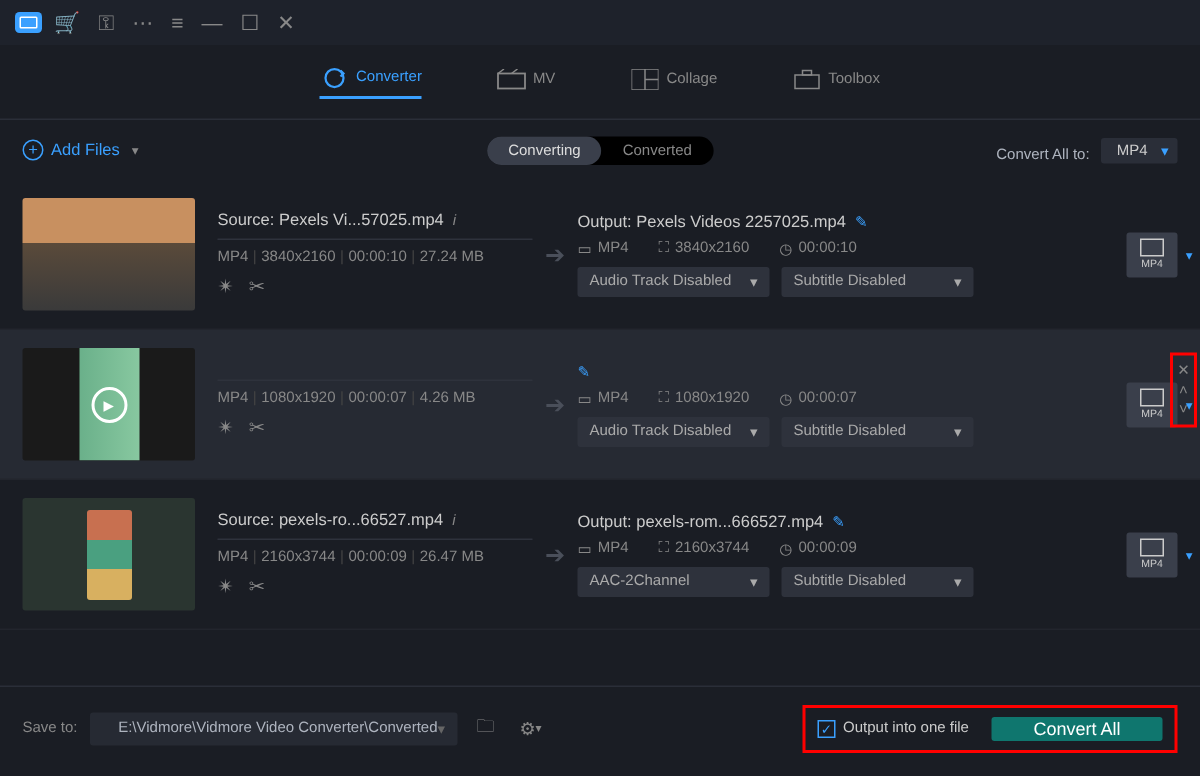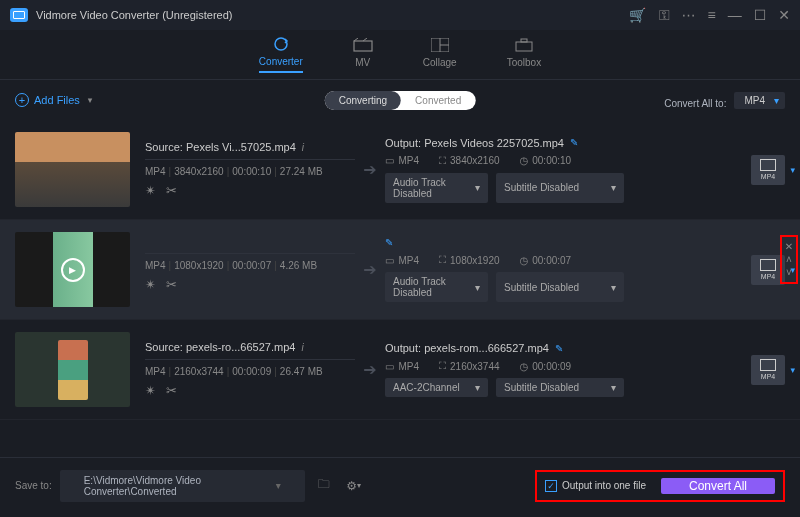--- a/index.html
+++ b/index.html
@@ -4,28 +4,28 @@
 <style>
 * { margin: 0; padding: 0; box-sizing: border-box; font-family: -apple-system, Segoe UI, Arial, sans-serif; }
 body { background: #1a1d24; color: #aeb4bf; width: 800px; height: 517px; overflow: hidden; font-size: 11px; }
 .titlebar { height: 30px; display: flex; align-items: center; padding: 0 10px; background: #1e222b; }
 .app-logo { width: 18px; height: 14px; background: #3aa0ff; border-radius: 3px; margin-right: 8px; position: relative; }
 .app-logo::after { content: ''; position: absolute; inset: 3px; border: 1px solid #fff; border-radius: 1px; }
 .app-title { font-size: 11px; color: #ccc; flex: 1; }
 .win-controls { display: flex; gap: 12px; align-items: center; }
 .win-controls span { color: #888; cursor: pointer; font-size: 14px; }
 .tabs-row { height: 50px; display: flex; justify-content: center; align-items: center; gap: 50px; border-bottom: 1px solid #2a2e38; }
-.tab { display: flex; flex-direction: column; align-items: center; gap: 4px; cursor: pointer; color: #888; font-size: 10px; padding-bottom: 4px; }
+.tab { display: flex; flex-direction: row; align-items: center; gap: 4px; cursor: pointer; color: #888; font-size: 10px; padding-bottom: 4px; }
 .tab.active { color: #3aa0ff; border-bottom: 2px solid #3aa0ff; }
 .tab-icon { width: 20px; height: 16px; display: flex; align-items: center; justify-content: center; }
 .toolbar { height: 40px; display: flex; align-items: center; padding: 0 15px; }
 .add-btn { display: flex; align-items: center; gap: 5px; color: #3aa0ff; cursor: pointer; font-size: 11px; }
 .add-btn .plus { width: 14px; height: 14px; border: 1px solid #3aa0ff; border-radius: 50%; display: flex; align-items: center; justify-content: center; font-size: 11px; line-height: 1; }
 .chevron { font-size: 9px; color: #888; margin-left: 3px; }
-.pill-tabs { position: absolute; left: 50%; transform: translateX(-50%); display: flex; background: #ffffff; border-radius: 12px; }
+.pill-tabs { position: absolute; left: 50%; transform: translateX(-50%); display: flex; background: #000000; border-radius: 12px; }
 .pill { padding: 4px 14px; font-size: 10px; cursor: pointer; border-radius: 12px; color: #888; }
 .pill.active { background: #3a3f4b; color: #ddd; }
 .convert-all-to { margin-left: auto; display: flex; align-items: flex-end; gap: 8px; font-size: 10px; }
 .format-select { background: #2a2e38; padding: 3px 20px 3px 10px; border-radius: 2px; position: relative; color: #ccc; }
 .format-select::after { content: '▾'; position: absolute; right: 6px; color: #3aa0ff; font-size: 10px; }
 .list { height: 337px; overflow-y: auto; }
 .row { height: 100px; display: flex; align-items: center; padding: 10px 15px; border-bottom: 1px solid #22252d; position: relative; }
 .row.highlight { background: #262a33; }
 .thumb { width: 115px; height: 75px; background: #333; border-radius: 2px; margin-right: 15px; flex-shrink: 0; display: flex; align-items: center; justify-content: center; position: relative; overflow: hidden; }
 .thumb.sunset { background: linear-gradient(to bottom, #c89060 40%, #5a4a3a 40%, #3a3a3a); }
@@ -42,42 +42,41 @@
 .src-meta .sep { margin: 0 3px; color: #444; }
 .edit-icons { display: flex; gap: 10px; color: #888; font-size: 13px; }
 .arrow { width: 30px; color: #4a4f5a; font-size: 16px; text-align: center; }
 .output-col { flex: 1; padding-right: 10px; }
 .out-name { font-size: 11px; color: #ccc; margin-bottom: 6px; display: flex; align-items: center; gap: 6px; }
 .pen-icon { color: #3aa0ff; font-size: 10px; }
 .out-meta { display: flex; gap: 20px; margin-bottom: 6px; font-size: 10px; color: #888; align-items: center; }
 .out-meta span { display: flex; align-items: center; gap: 4px; }
 .dropdowns { display: flex; gap: 8px; }
 .dd { background: #2e323c; padding: 4px 8px; font-size: 10px; border-radius: 2px; display: flex; justify-content: space-between; align-items: center; cursor: pointer; color: #aaa; }
-.dd.audio { width: 103px; }
+.dd.audio { width: 128px; }
 .dd.sub { width: 128px; }
 .fmt-btn { width: 34px; height: 30px; background: #3a3f4b; border-radius: 2px; margin-left: 10px; display: flex; flex-direction: column; align-items: center; justify-content: center; font-size: 7px; color: #ccc; cursor: pointer; position: relative; flex-shrink: 0; }
 .fmt-btn::before { content: ''; width: 14px; height: 10px; border: 1px solid #ccc; margin-bottom: 2px; }
 .fmt-chevron { position: absolute; right: -10px; color: #3aa0ff; font-size: 9px; }
 .side-controls { position: absolute; right: 2px; top: 115px; width: 18px; border: 2px solid #ff0000; padding: 4px 0; display: flex; flex-direction: column; align-items: center; gap: 2px; }
 .side-controls span { font-size: 10px; color: #888; cursor: pointer; }
 .footer { height: 56px; border-top: 1px solid #2a2e38; display: flex; align-items: center; padding: 0 15px; position: relative; }
 .save-label { font-size: 10px; color: #888; margin-right: 8px; }
-.path-box { background: #262a33; padding: 5px 24px; font-size: 10px; width: 245px; display: flex; justify-content: space-between; align-items: center; border-radius: 2px; }
+.path-box { background: #262a33; padding: 5px 8px; font-size: 10px; width: 245px; display: flex; justify-content: flex-end; align-items: center; border-radius: 2px; }
 .folder-btn, .gear-btn { width: 22px; height: 22px; display: flex; align-items: center; justify-content: center; margin-left: 8px; color: #888; cursor: pointer; font-size: 12px; }
 .footer-right { margin-left: auto; display: flex; align-items: center; gap: 15px; border: 2px solid #ff0000; padding: 6px 8px; }
 .checkbox { width: 12px; height: 12px; border: 1px solid #3aa0ff; display: inline-flex; align-items: center; justify-content: center; color: #3aa0ff; font-size: 9px; margin-right: 5px; }
 .merge-label { font-size: 10px; color: #ccc; display: flex; align-items: center; }
-.convert-btn { background: #8b5cf6; color: #fff; padding: 1px 28px; font-size: 12px; border-radius: 2px; cursor: pointer; }
+.convert-btn { background: #0f766e; color: #fff; padding: 1px 28px; font-size: 12px; border-radius: 2px; cursor: pointer; }
 </style>
 </head>
 <body>
 
 <div class="titlebar">
   <div class="app-logo"></div>
-  <div class="app-title">Vidmore Video Converter (Unregistered)</div>
   <div class="win-controls">
     <span>🛒</span>
     <span>⚿</span>
     <span>⋯</span>
     <span>≡</span>
     <span>—</span>
     <span>☐</span>
     <span>✕</span>
   </div>
 </div>

